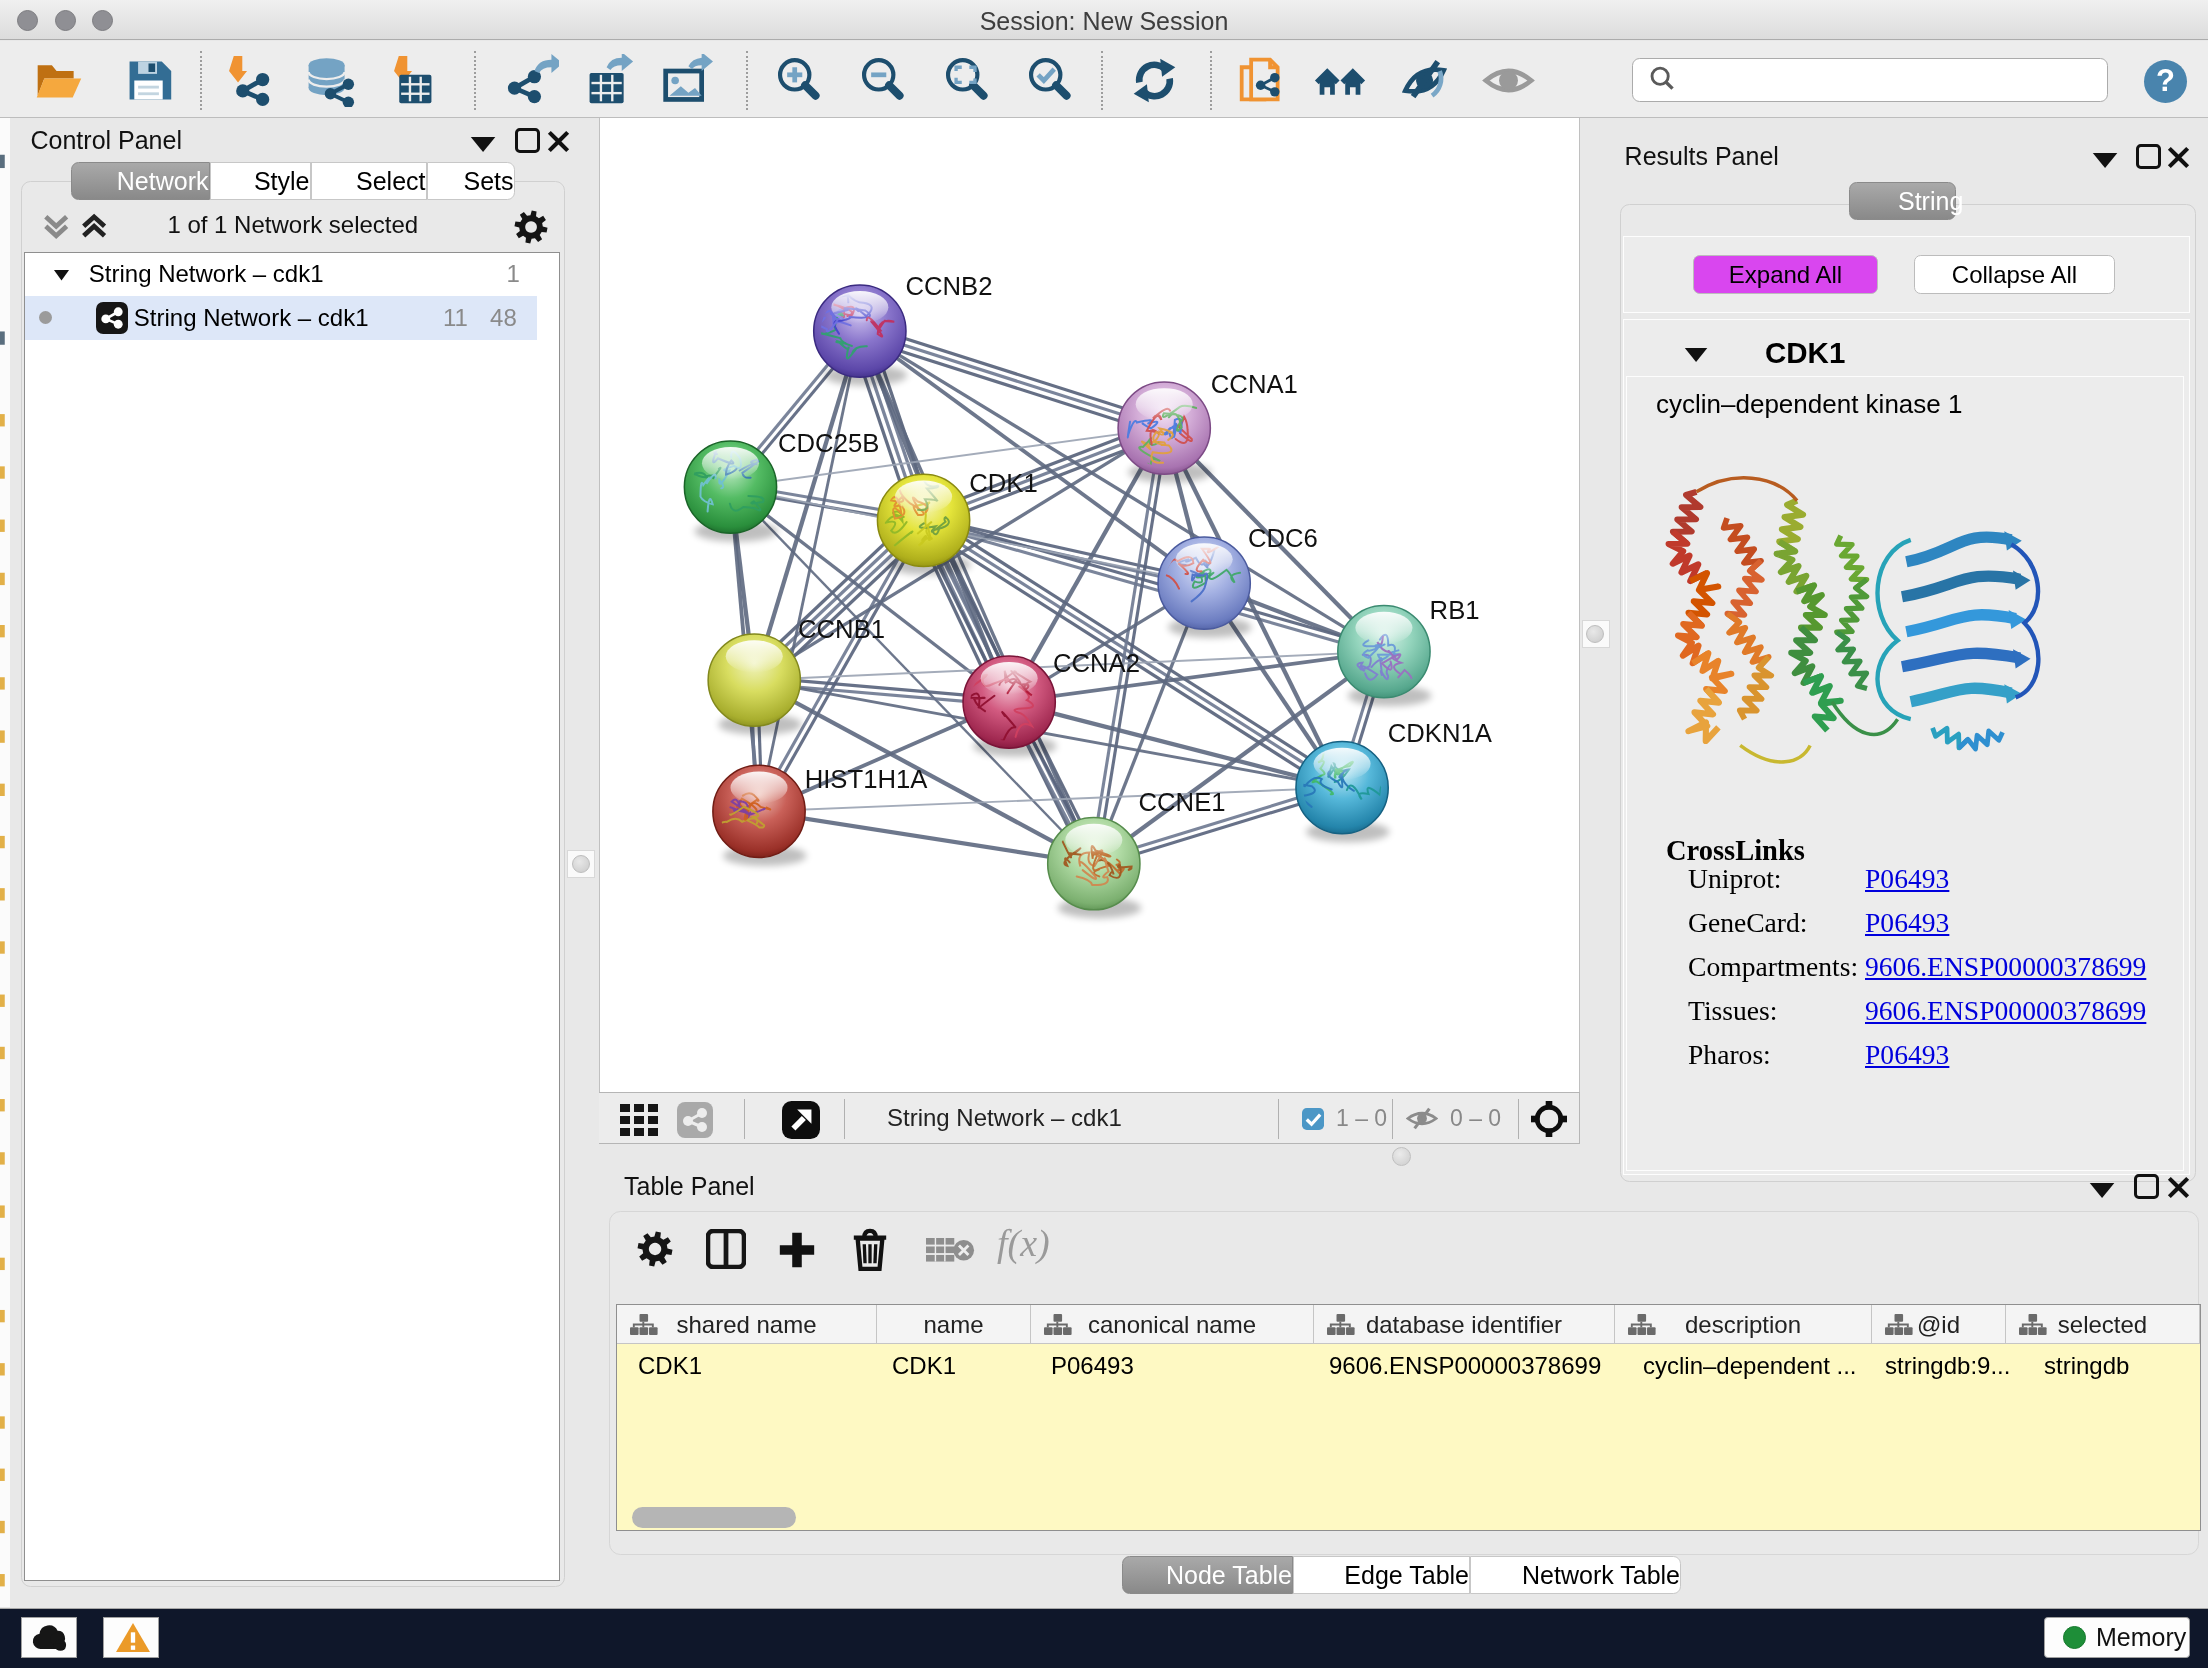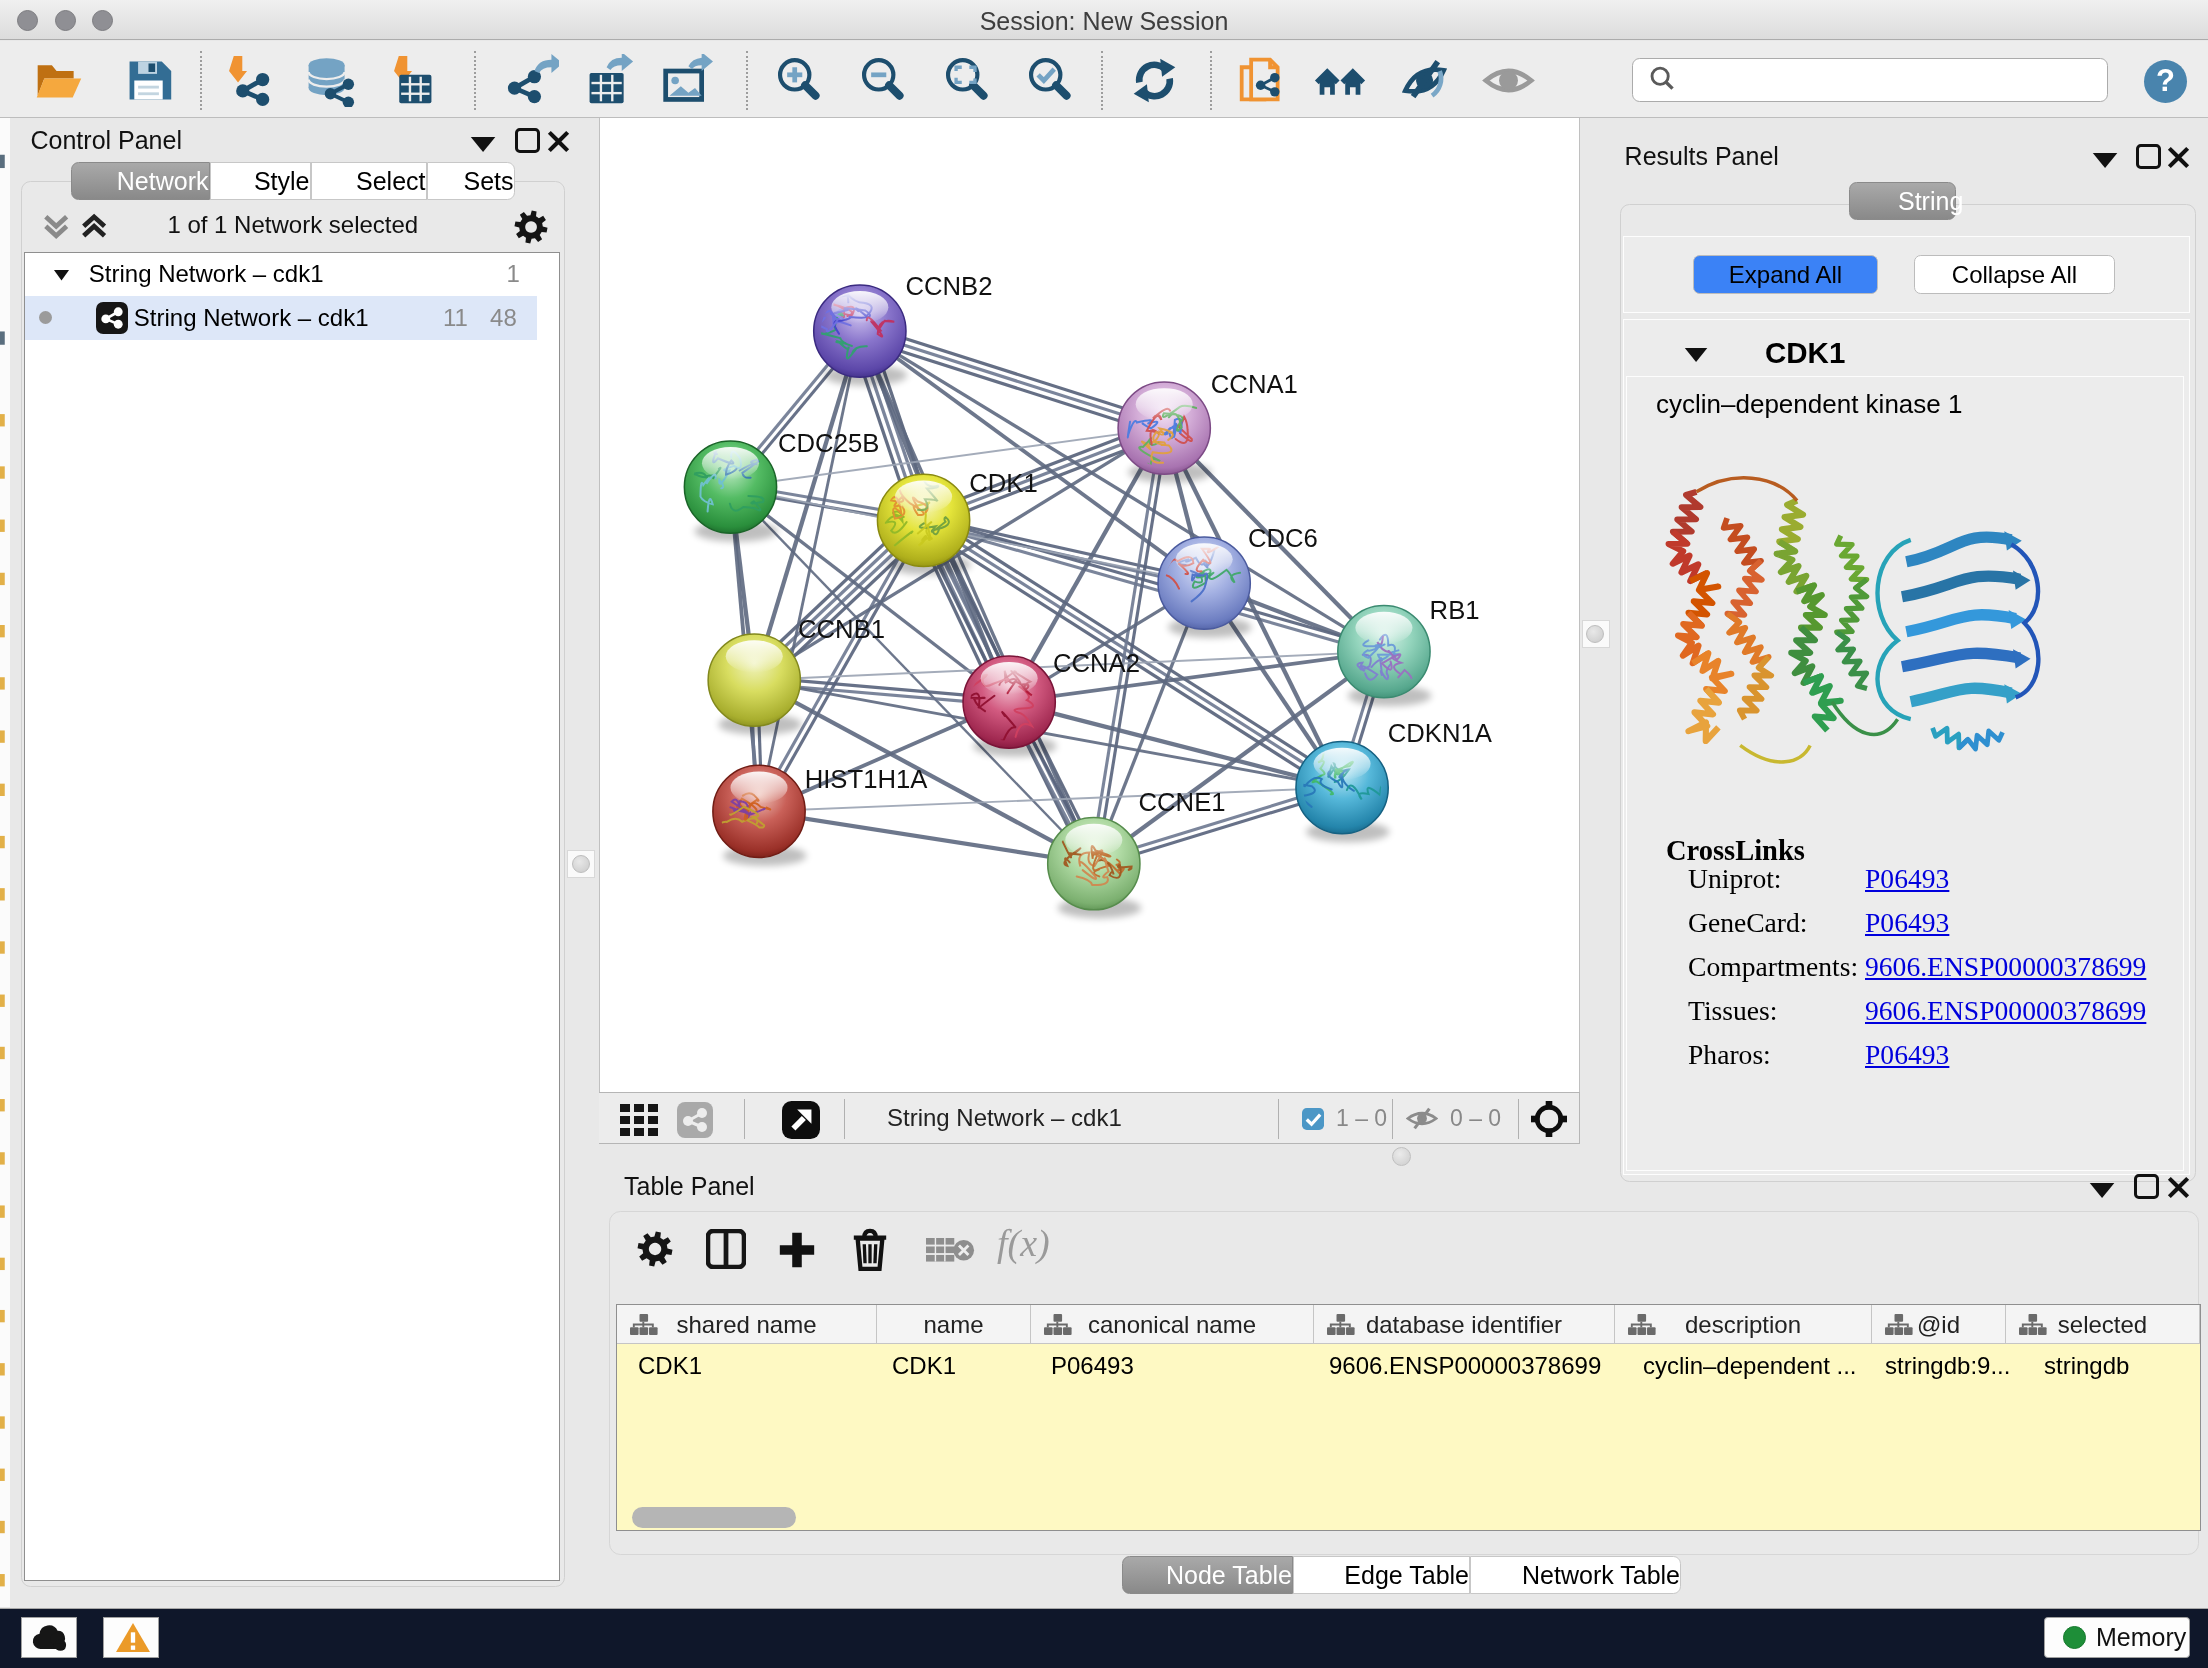--- a/index.html
+++ b/index.html
@@ -646,21 +646,21 @@
 <svg style="position:absolute;left:472px;top:13.3px" width="34" height="23" viewBox="0 0 36 24">
       <path d="M4 4 h26 l-13 16 Z" fill="#111"></path>
     </svg>
 <div style="position:absolute;left:519px;top:7.6px;width:25px;height:25px;border:3.3px solid #111;border-radius:4.8px;"></div>
 <svg style="position:absolute;left:548px;top:7.6px" width="27" height="27" viewBox="0 0 28 28">
       <path d="M3 6 L6 3 L14 11 L22 3 L25 6 L17 14 L25 22 L22 25 L14 17 L6 25 L3 22 L11 14 Z" fill="#111"></path>
     </svg>
 <div style="position:absolute;left:2.9px;top:68px;width:576px;height:978px;background:#e9e9e9;border:1px solid #d0d0d0;border-radius:9.5px;"></div>
 <div class="tab tabsel" style="left:232px;top:46px;width:107px;border-radius:7.6px;padding-left:48px;">String</div>
 <div style="position:absolute;left:5.7px;top:100px;width:567px;height:77px;background:#ececec;border:1px solid #9a9a9a;outline:1px solid #fdfdfd;outline-offset:-1.9px;"></div>
-<div style="position:absolute;left:76px;top:119px;width:185px;height:39px;background:#3b82f6;border:1px solid #bcbcbc;border-radius:6.7px;text-align:center;font-size:24px;line-height:37px;">Expand All</div>
+<div style="position:absolute;left:76px;top:119px;width:185px;height:39px;background:#d946ef;border:1px solid #bcbcbc;border-radius:6.7px;text-align:center;font-size:24px;line-height:37px;">Expand All</div>
 <div style="position:absolute;left:297px;top:119px;width:201px;height:39px;background:#fff;border:1px solid #bcbcbc;border-radius:6.7px;text-align:center;font-size:24px;line-height:37px;">Collapse All</div>
 <div style="position:absolute;left:5.7px;top:183px;width:567px;height:856px;background:#ececec;border:1px solid #9a9a9a;outline:1px solid #fdfdfd;outline-offset:-1.9px;"></div>
 <svg style="position:absolute;left:65px;top:209px" width="30" height="21" viewBox="0 0 32 22">
       <path d="M3 3 h24 l-12 15 Z" fill="#111"></path>
     </svg>
 <div style="position:absolute;left:148px;top:200px;font-size:29.5px;font-weight:bold;color:#000;">CDK1</div>
 <div style="position:absolute;left:8.6px;top:240px;width:558px;height:795px;background:#ececec;border:1px solid #fdfdfd;box-shadow:0 0 0 1px #ececec inset;"></div>
 <div style="position:absolute;left:39px;top:253px;font-size:26px;color:#000;">cyclin–dependent kinase 1</div>
 <svg style="position:absolute;left:27px;top:316px" width="411" height="342" viewBox="0 0 470 380">
       <path d="M60.0 40.0 L48.1 43.6 L64.4 57.4 L43.1 57.6 L59.4 71.4 L38.1 71.6 L54.4 85.4 L33.1 85.6 L49.4 99.4" fill="none" stroke="#b03a2e" stroke-width="7" stroke-linejoin="round"></path>

